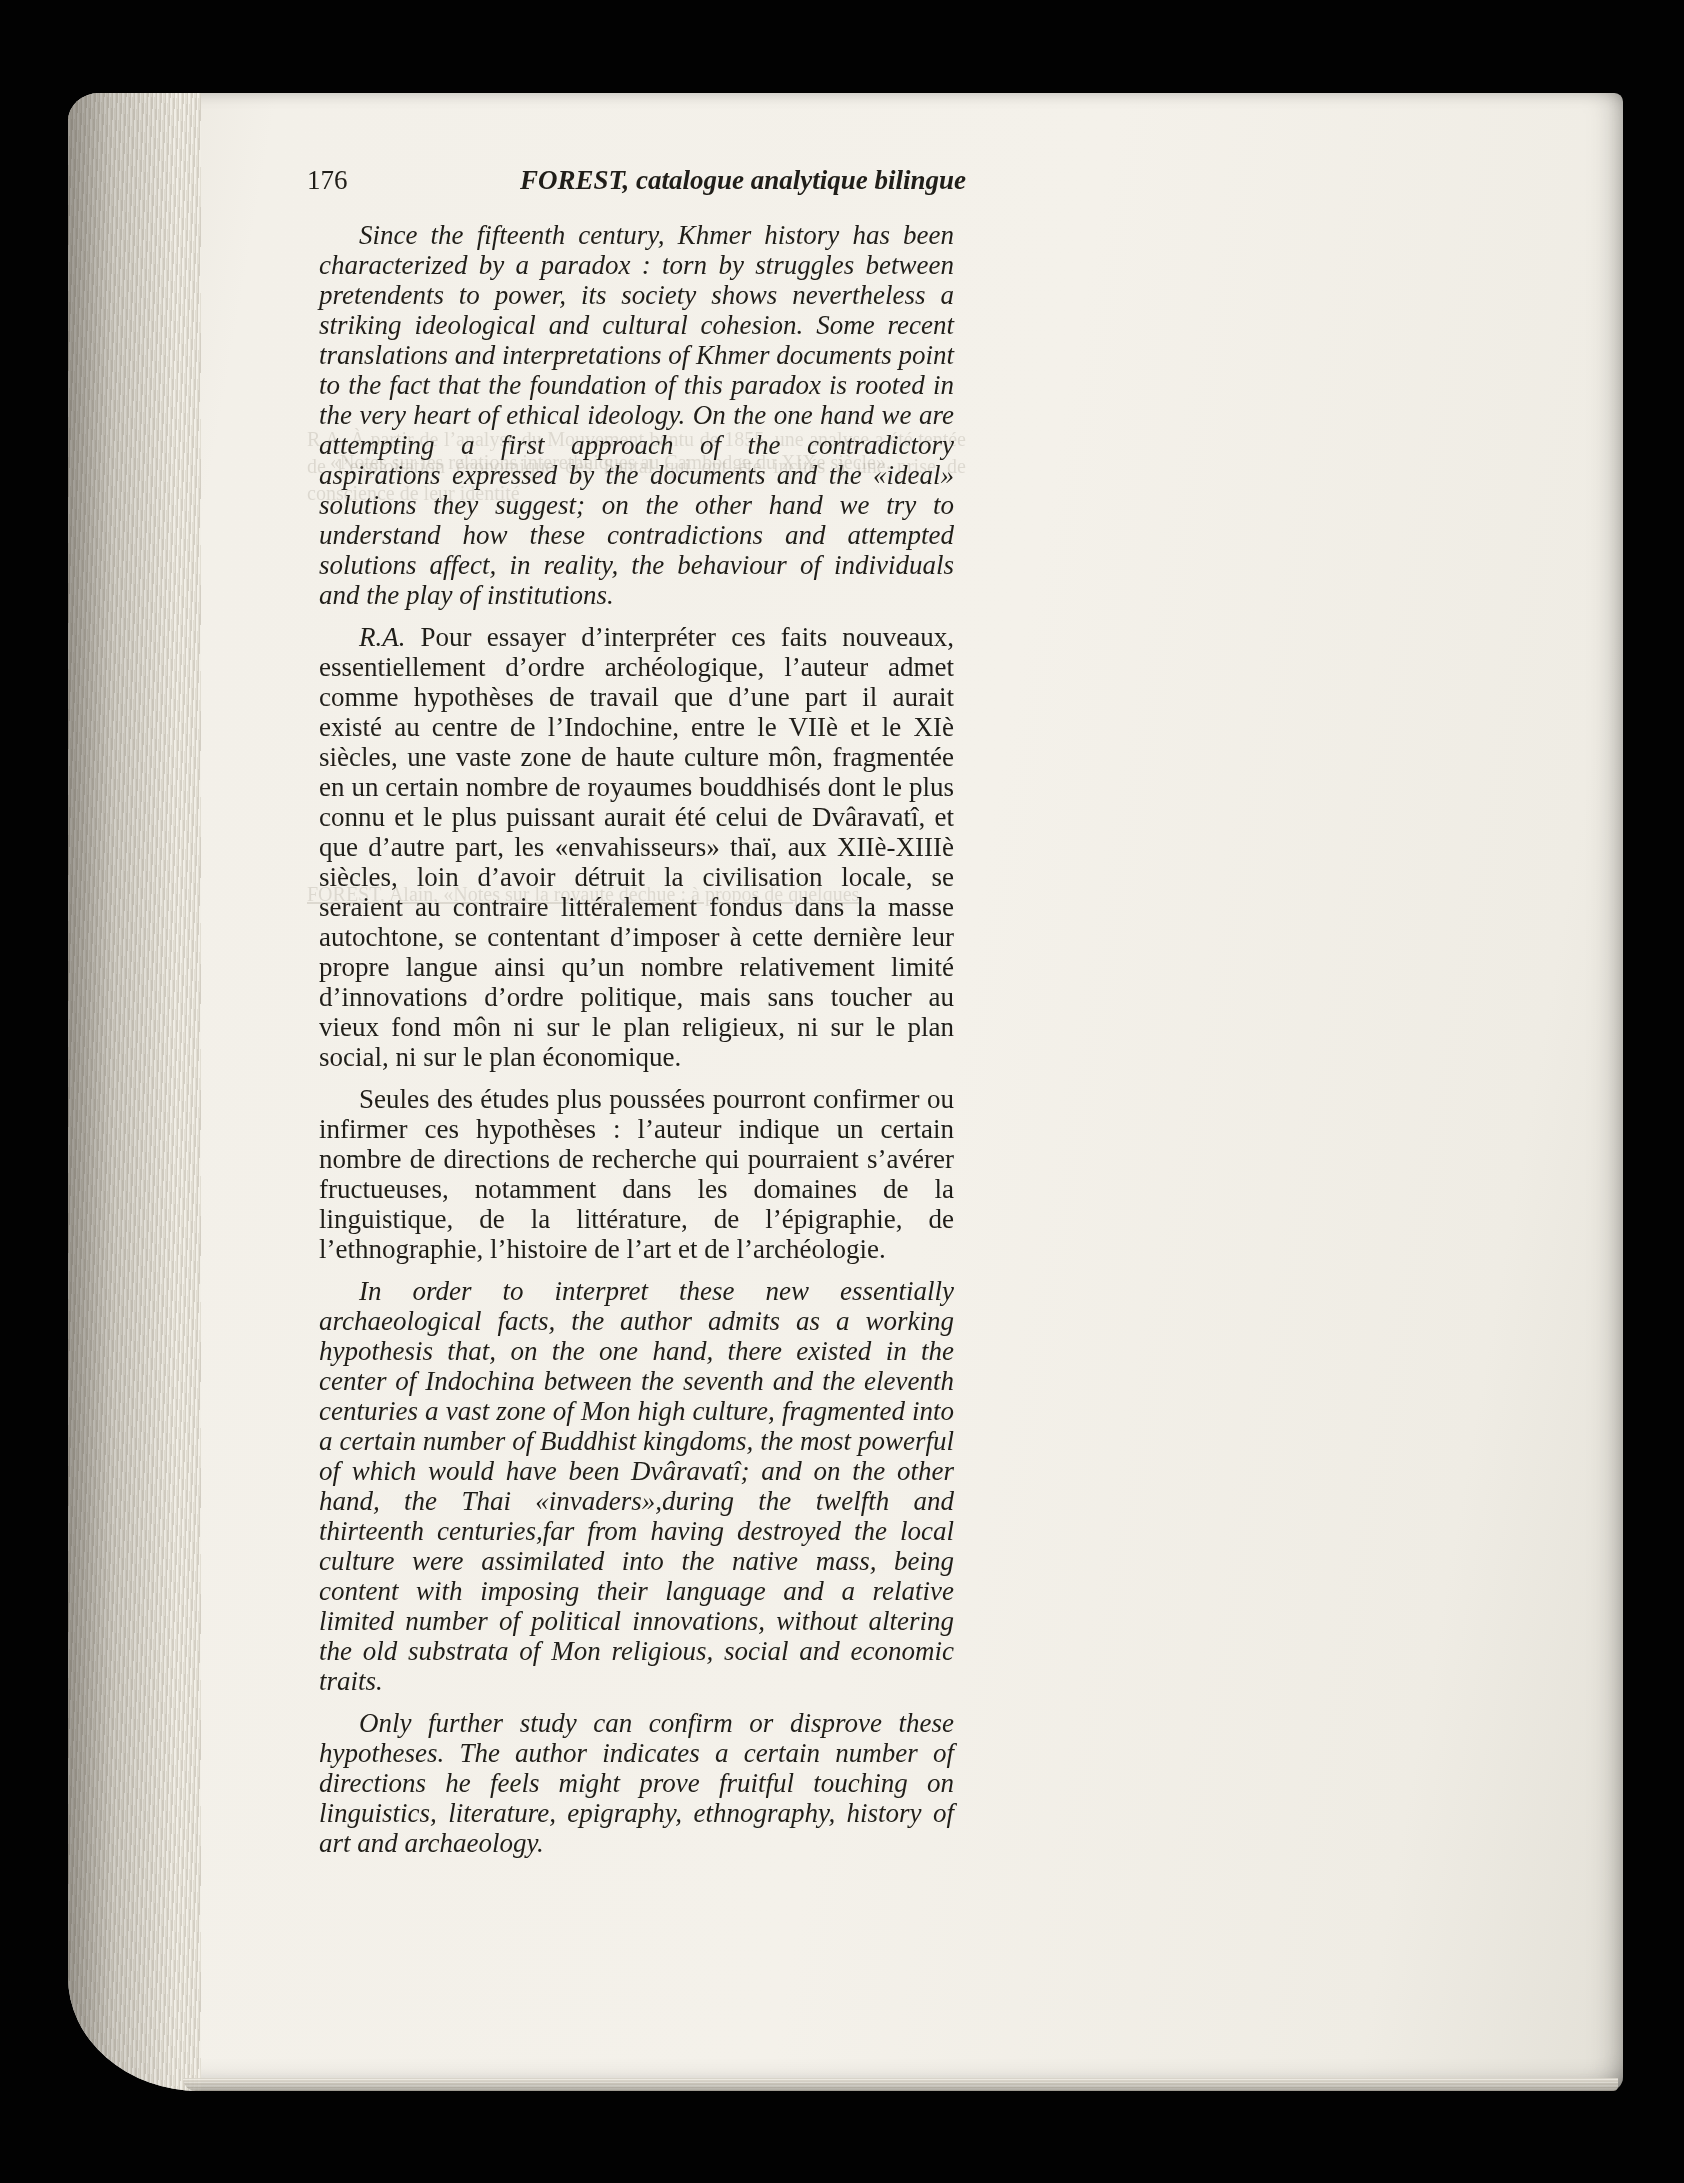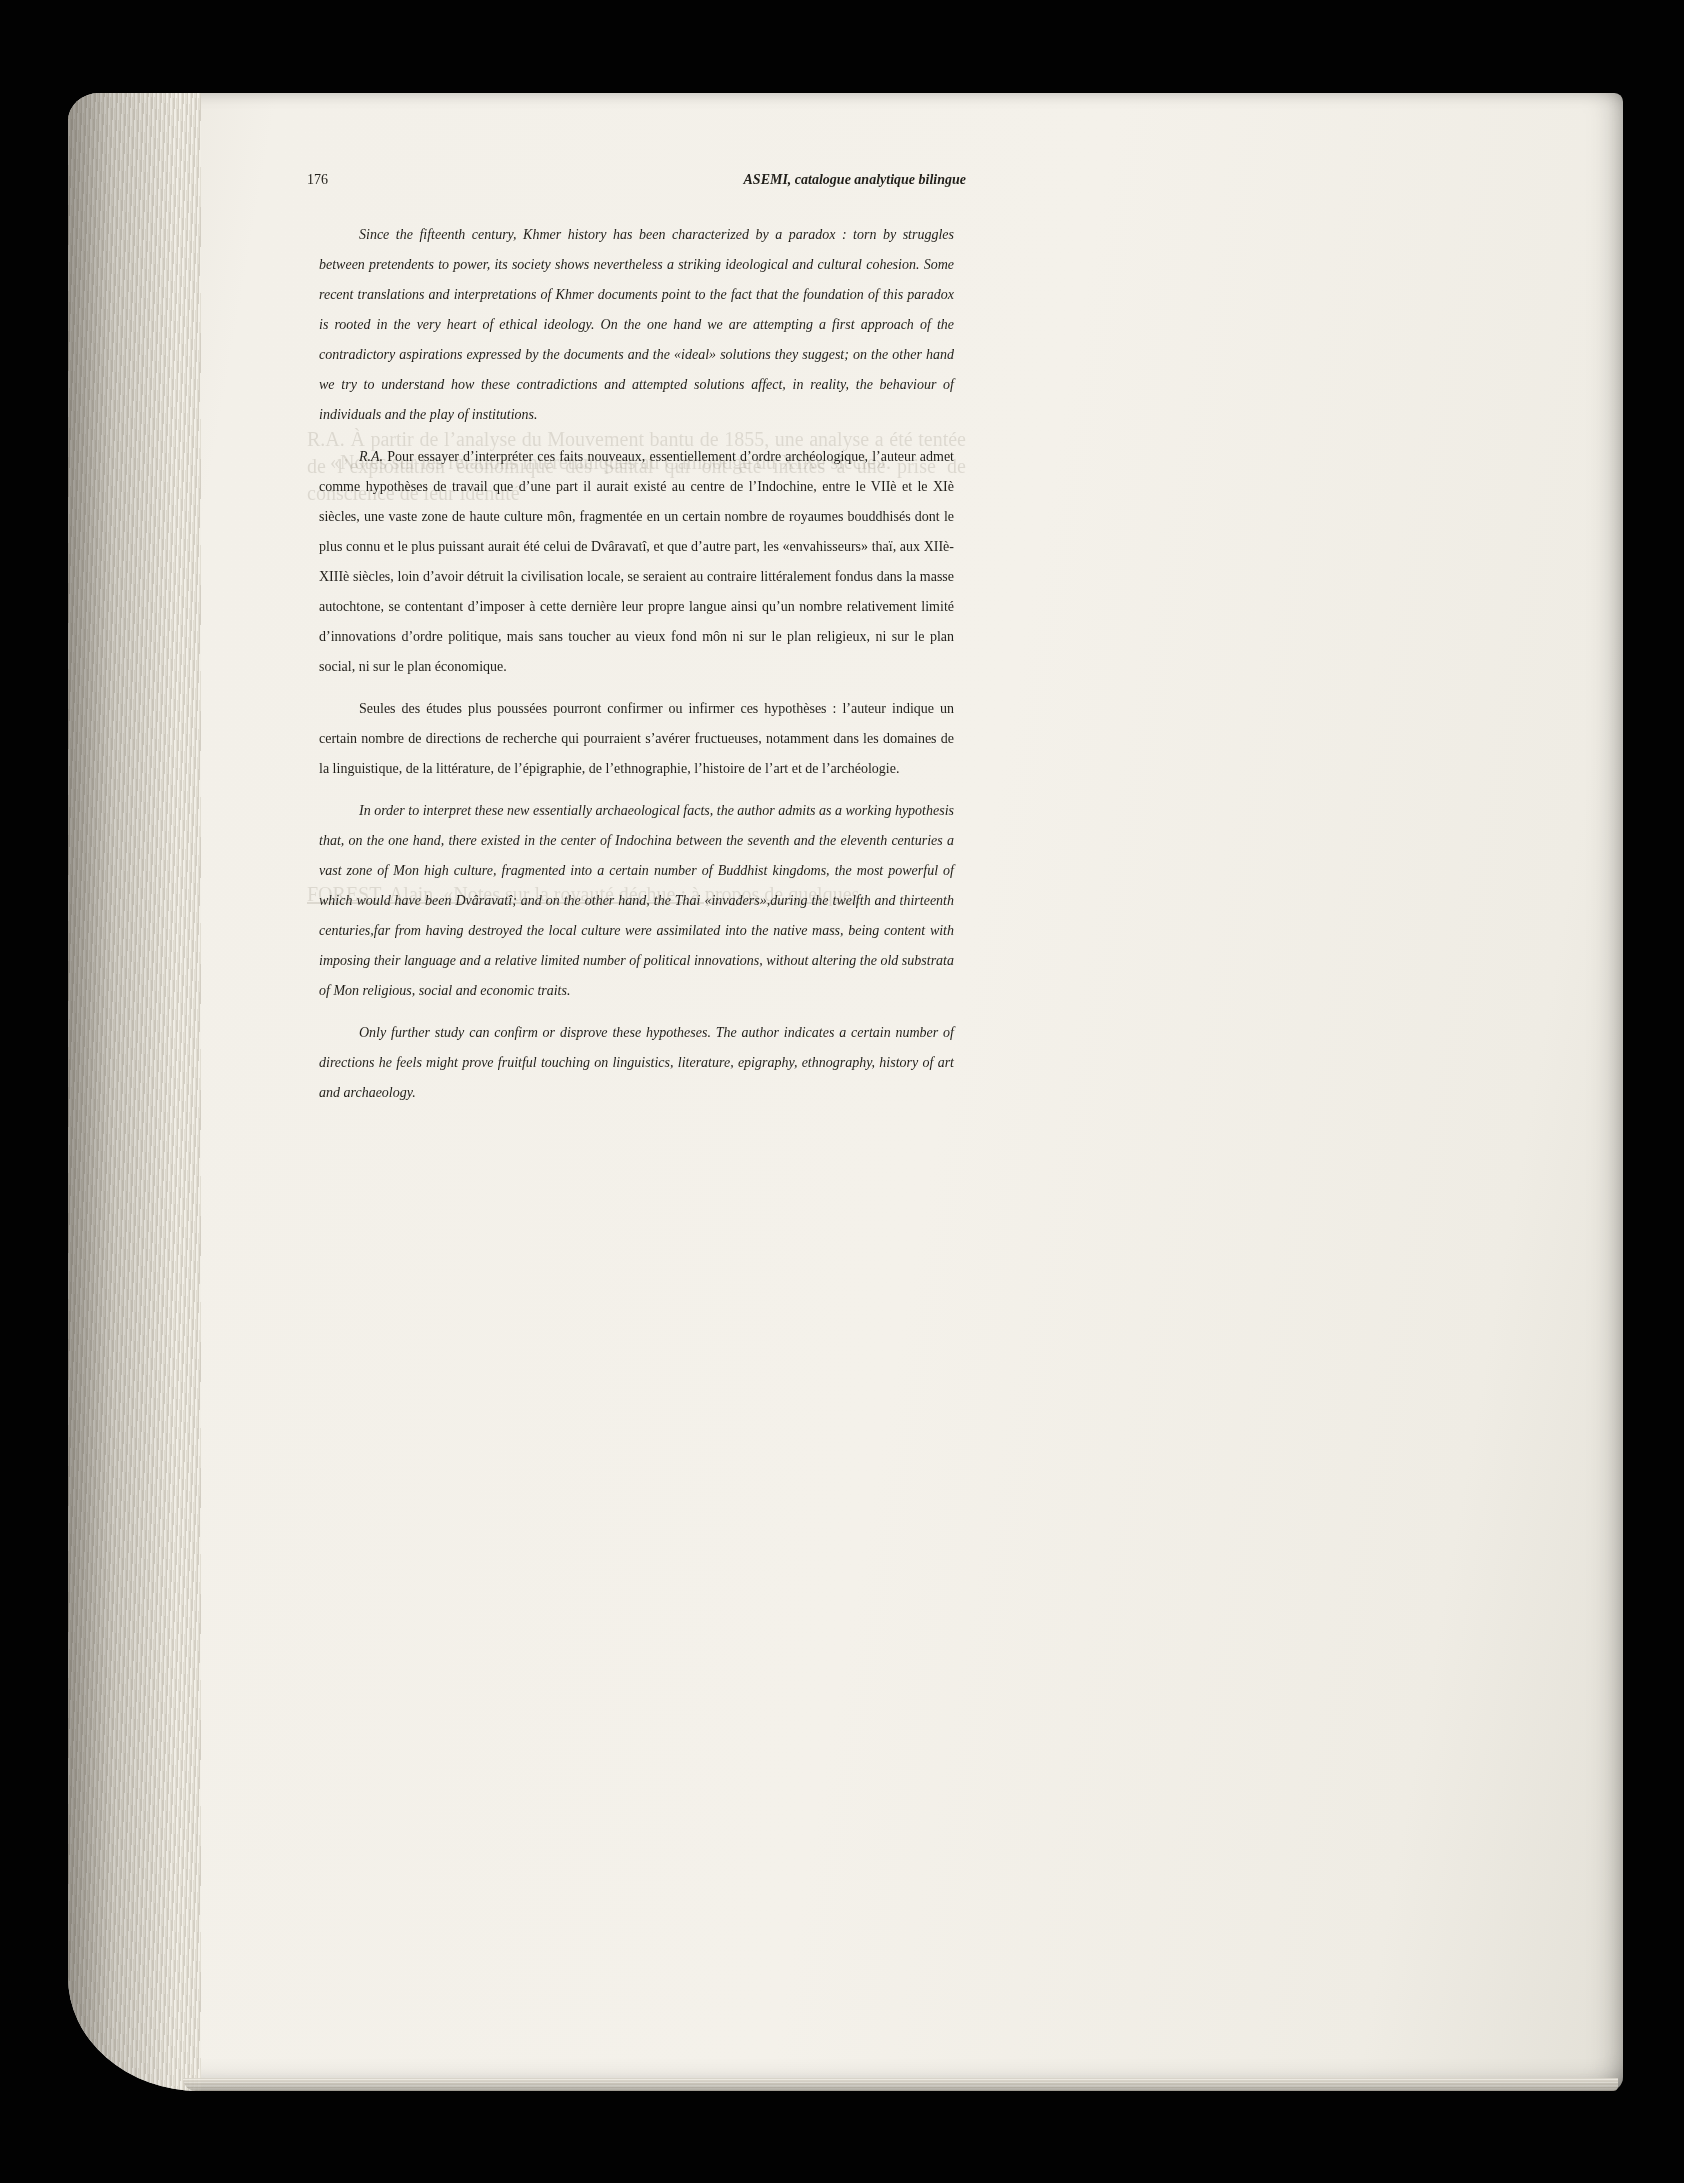--- a/index.html
+++ b/index.html
@@ -63,21 +63,21 @@
         #eeebe3 1.3px, #eeebe3 3.1px);
   }
 
   
   .content {
     position: absolute;
     left: 239px;
     top: 72px;
     width: 659px;
     color: #201e19;
-    font-size: 14px;
+    font-size: 27px;
     line-height: 30px;
     text-align: justify;
   }
   .content p { margin: 12px; }
 
   .page-header {
     display: flex;
     justify-content: space-between;
     align-items: baseline;
     margin-bottom: 24.5px;
@@ -118,21 +118,21 @@
   <div class="bottom-edge"></div>
 
   <div class="bleed" style="left:262px; top:325px; width:629px;margin-top:31px;">«Notes sur les relations interethniques au Cambodge du XIXe siècle».</div>
   <div class="bleed" style="left:239px; top:333px; width:659px;">R.A. À partir de l’analyse du Mouvement bantu de 1855, une analyse a été tentée de l’exploitation économique des Santal qui ont été incités à une prise de conscience de leur identité</div>
   <div class="bleed" style="left:239px; top:788px; width:659px;text-decoration:underline;">FOREST, Alain, «Notes sur la royauté déchue : à propos de quelques</div>
 
   <div class="content">
 
     <div class="page-header">
       <span class="page-num">176</span>
-      <span class="running-head">ASEMI, catalogue analytique bilingue</span>
+      <span class="running-head">FOREST, catalogue analytique bilingue</span>
     </div>
 
     <p class="ital p-indent">Since the fifteenth century, Khmer history has been characterized by a paradox : torn by struggles between pretendents to power, its society shows nevertheless a striking ideological and cultural cohesion. Some recent translations and interpretations of Khmer documents point to the fact that the foundation of this paradox is rooted in the very heart of ethical ideology. On the one hand we are attempting a first approach of the contradictory aspirations expressed by the documents and the «ideal» solutions they suggest; on the other hand we try to understand how these contradictions and attempted solutions affect, in reality, the behaviour of individuals and the play of institutions.</p>
 
 
     <p class="ra-first p-indent">
       <span class="ital">R.A.</span>
       <span>Pour essayer d’interpréter ces faits nouveaux, essentiellement d’ordre archéologique, l’auteur admet comme hypothèses de travail que d’une part il aurait existé au centre de l’Indochine, entre le VIIè et le XIè siècles, une vaste zone de haute culture môn, fragmentée en un certain nombre de royaumes bouddhisés dont le plus connu et le plus puissant aurait été celui de Dvâravatî, et que d’autre part, les «envahisseurs» thaï, aux XIIè-XIIIè siècles, loin d’avoir détruit la civilisation locale, se seraient au contraire littéralement fondus dans la masse autochtone, se contentant d’imposer à cette dernière leur propre langue ainsi qu’un nombre relativement limité d’innovations d’ordre politique, mais sans toucher au vieux fond môn ni sur le plan religieux, ni sur le plan social, ni sur le plan économique.</span>
     </p>
 

